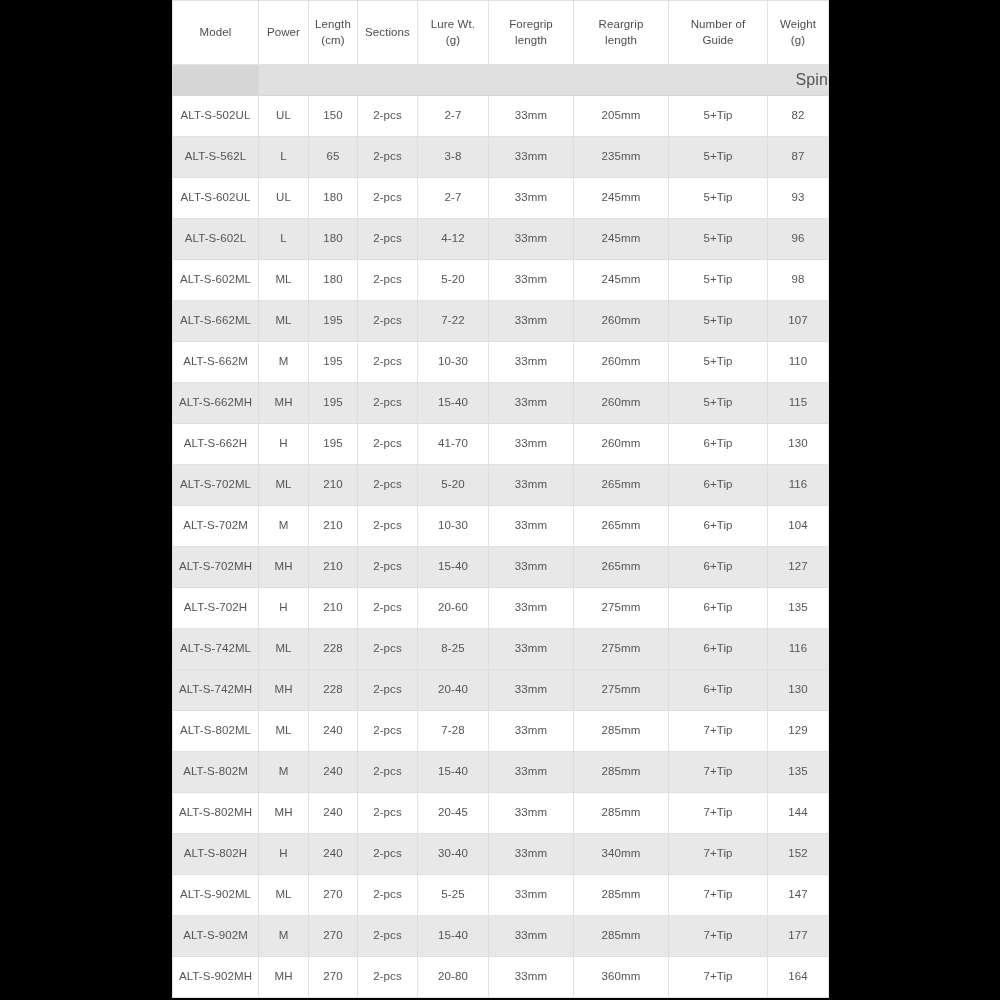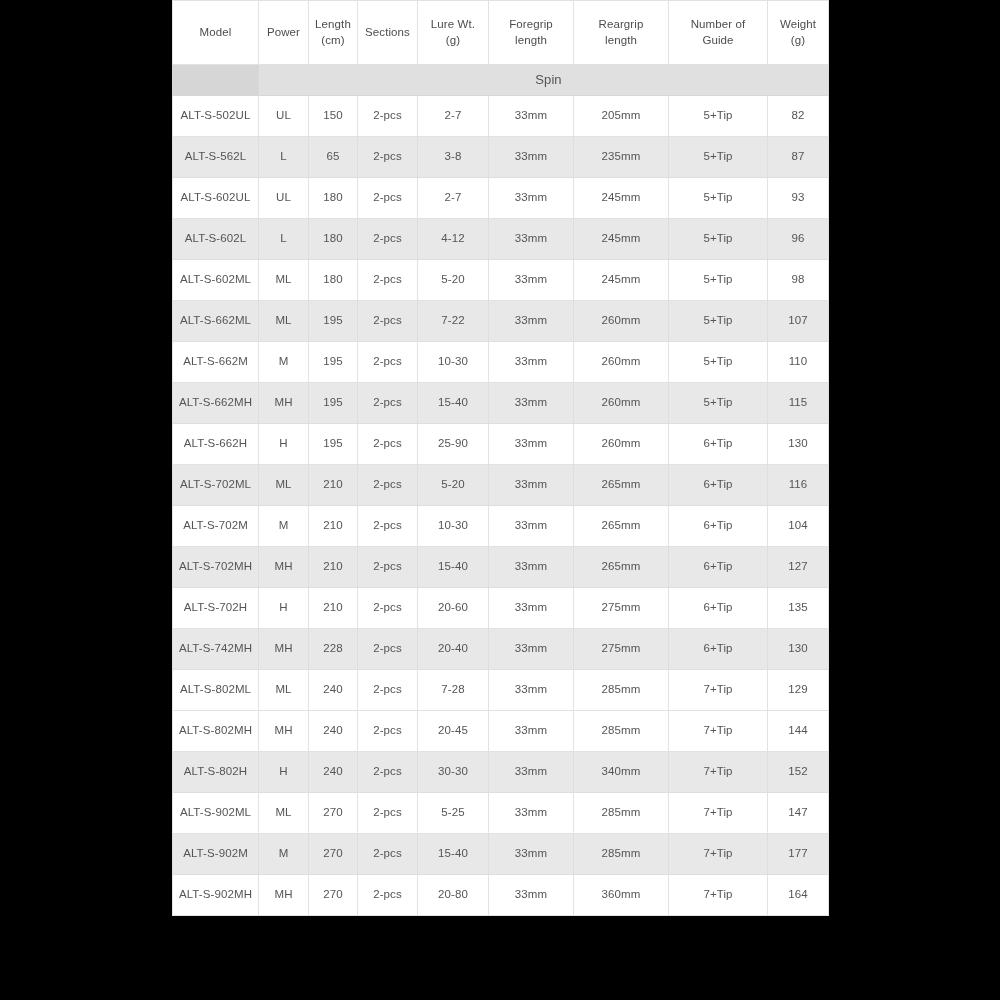--- a/index.html
+++ b/index.html
@@ -66,24 +66,24 @@
   tr.group-row td {
     background: #e0e0e0;
     height: 26px;
     padding: 2px 0;
     border-color: #d8d8d8;
   }
   tr.group-row td.group-blank {
     background: #d6d6d6;
   }
   tr.group-row td.group-label {
-    text-align: center;
+    text-align: right;
     padding-left: 10px;
     color: #555555;
-    font-size: 13px;
+    font-size: 16px;
   }
 
   tr.data-row td {
     height: 32px;
     background: #ffffff;
   }
   tr.data-row.alt td {
     background: #e8e8e8;
     border-color: #dedede;
   }
@@ -236,21 +236,21 @@
             <td>33mm</td>
             <td>260mm</td>
             <td>5+Tip</td>
             <td>115</td>
           </tr>
           <tr class="data-row">
             <td class="model-cell">ALT-S-662H</td>
             <td>H</td>
             <td>195</td>
             <td>2-pcs</td>
-            <td>25-90</td>
+            <td>41-70</td>
             <td>33mm</td>
             <td>260mm</td>
             <td>6+Tip</td>
             <td>130</td>
           </tr>
           <tr class="data-row alt">
             <td class="model-cell">ALT-S-702ML</td>
             <td>ML</td>
             <td>210</td>
             <td>2-pcs</td>
@@ -287,20 +287,31 @@
             <td>H</td>
             <td>210</td>
             <td>2-pcs</td>
             <td>20-60</td>
             <td>33mm</td>
             <td>275mm</td>
             <td>6+Tip</td>
             <td>135</td>
           </tr>
           <tr class="data-row alt">
+            <td class="model-cell">ALT-S-742ML</td>
+            <td>ML</td>
+            <td>228</td>
+            <td>2-pcs</td>
+            <td>8-25</td>
+            <td>33mm</td>
+            <td>275mm</td>
+            <td>6+Tip</td>
+            <td>116</td>
+          </tr>
+          <tr class="data-row alt">
             <td class="model-cell">ALT-S-742MH</td>
             <td>MH</td>
             <td>228</td>
             <td>2-pcs</td>
             <td>20-40</td>
             <td>33mm</td>
             <td>275mm</td>
             <td>6+Tip</td>
             <td>130</td>
           </tr>
@@ -308,37 +319,48 @@
             <td class="model-cell">ALT-S-802ML</td>
             <td>ML</td>
             <td>240</td>
             <td>2-pcs</td>
             <td>7-28</td>
             <td>33mm</td>
             <td>285mm</td>
             <td>7+Tip</td>
             <td>129</td>
           </tr>
+          <tr class="data-row alt">
+            <td class="model-cell">ALT-S-802M</td>
+            <td>M</td>
+            <td>240</td>
+            <td>2-pcs</td>
+            <td>15-40</td>
+            <td>33mm</td>
+            <td>285mm</td>
+            <td>7+Tip</td>
+            <td>135</td>
+          </tr>
           <tr class="data-row">
             <td class="model-cell">ALT-S-802MH</td>
             <td>MH</td>
             <td>240</td>
             <td>2-pcs</td>
             <td>20-45</td>
             <td>33mm</td>
             <td>285mm</td>
             <td>7+Tip</td>
             <td>144</td>
           </tr>
           <tr class="data-row alt">
             <td class="model-cell">ALT-S-802H</td>
             <td>H</td>
             <td>240</td>
             <td>2-pcs</td>
-            <td>30-30</td>
+            <td>30-40</td>
             <td>33mm</td>
             <td>340mm</td>
             <td>7+Tip</td>
             <td>152</td>
           </tr>
           <tr class="data-row">
             <td class="model-cell">ALT-S-902ML</td>
             <td>ML</td>
             <td>270</td>
             <td>2-pcs</td>

